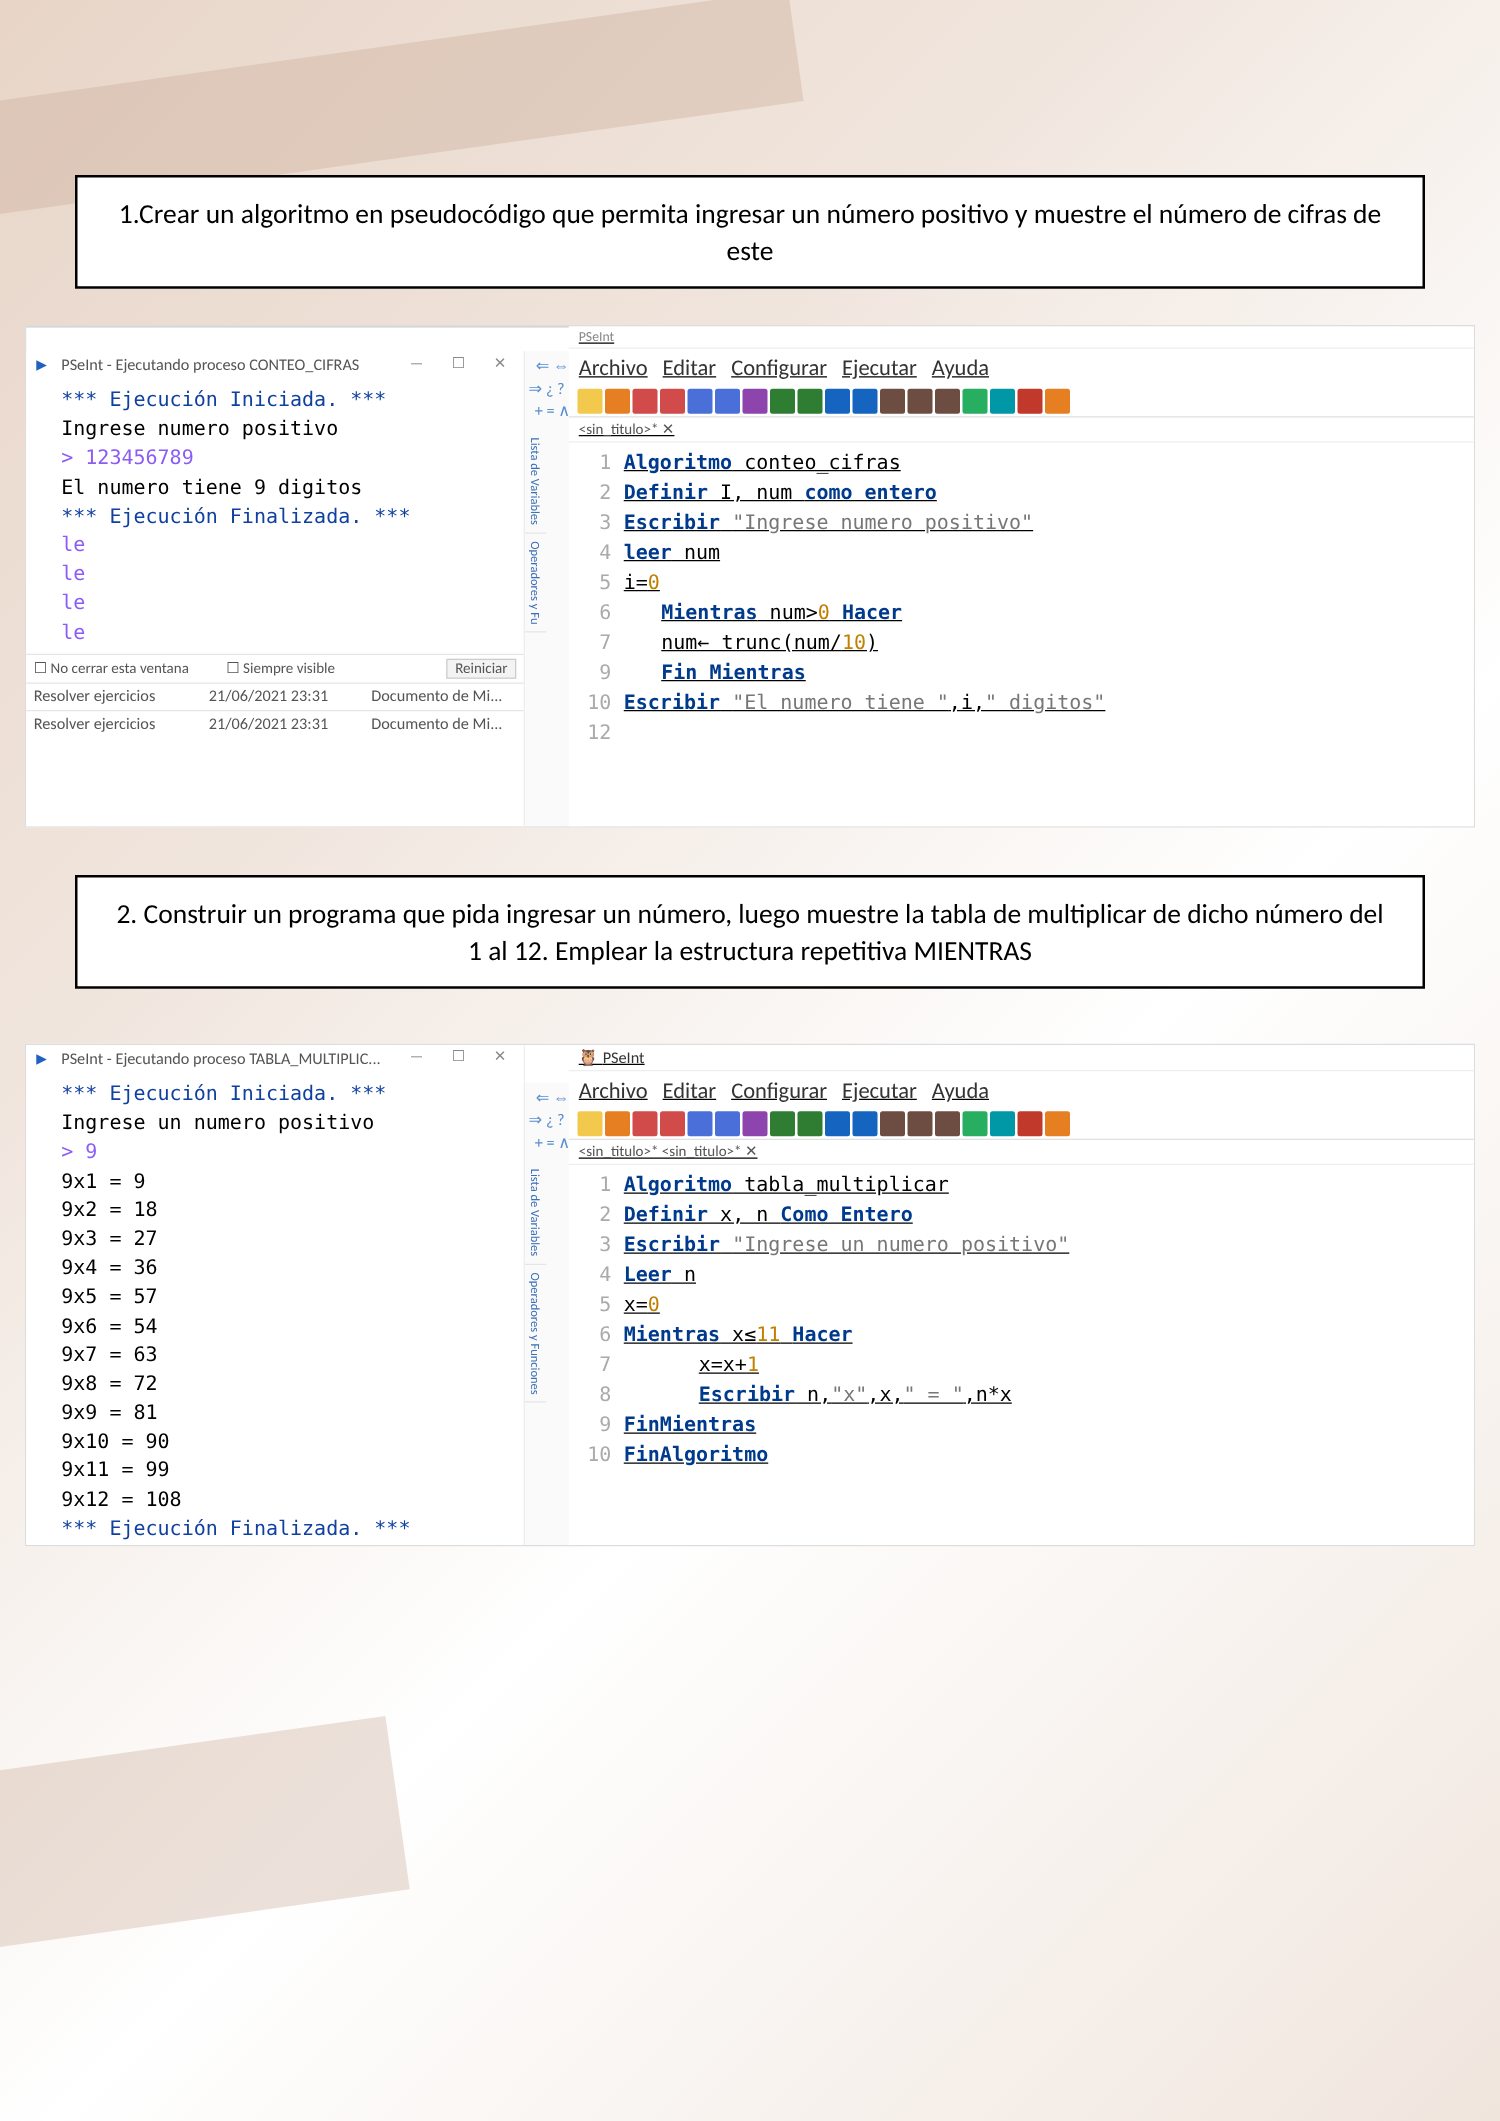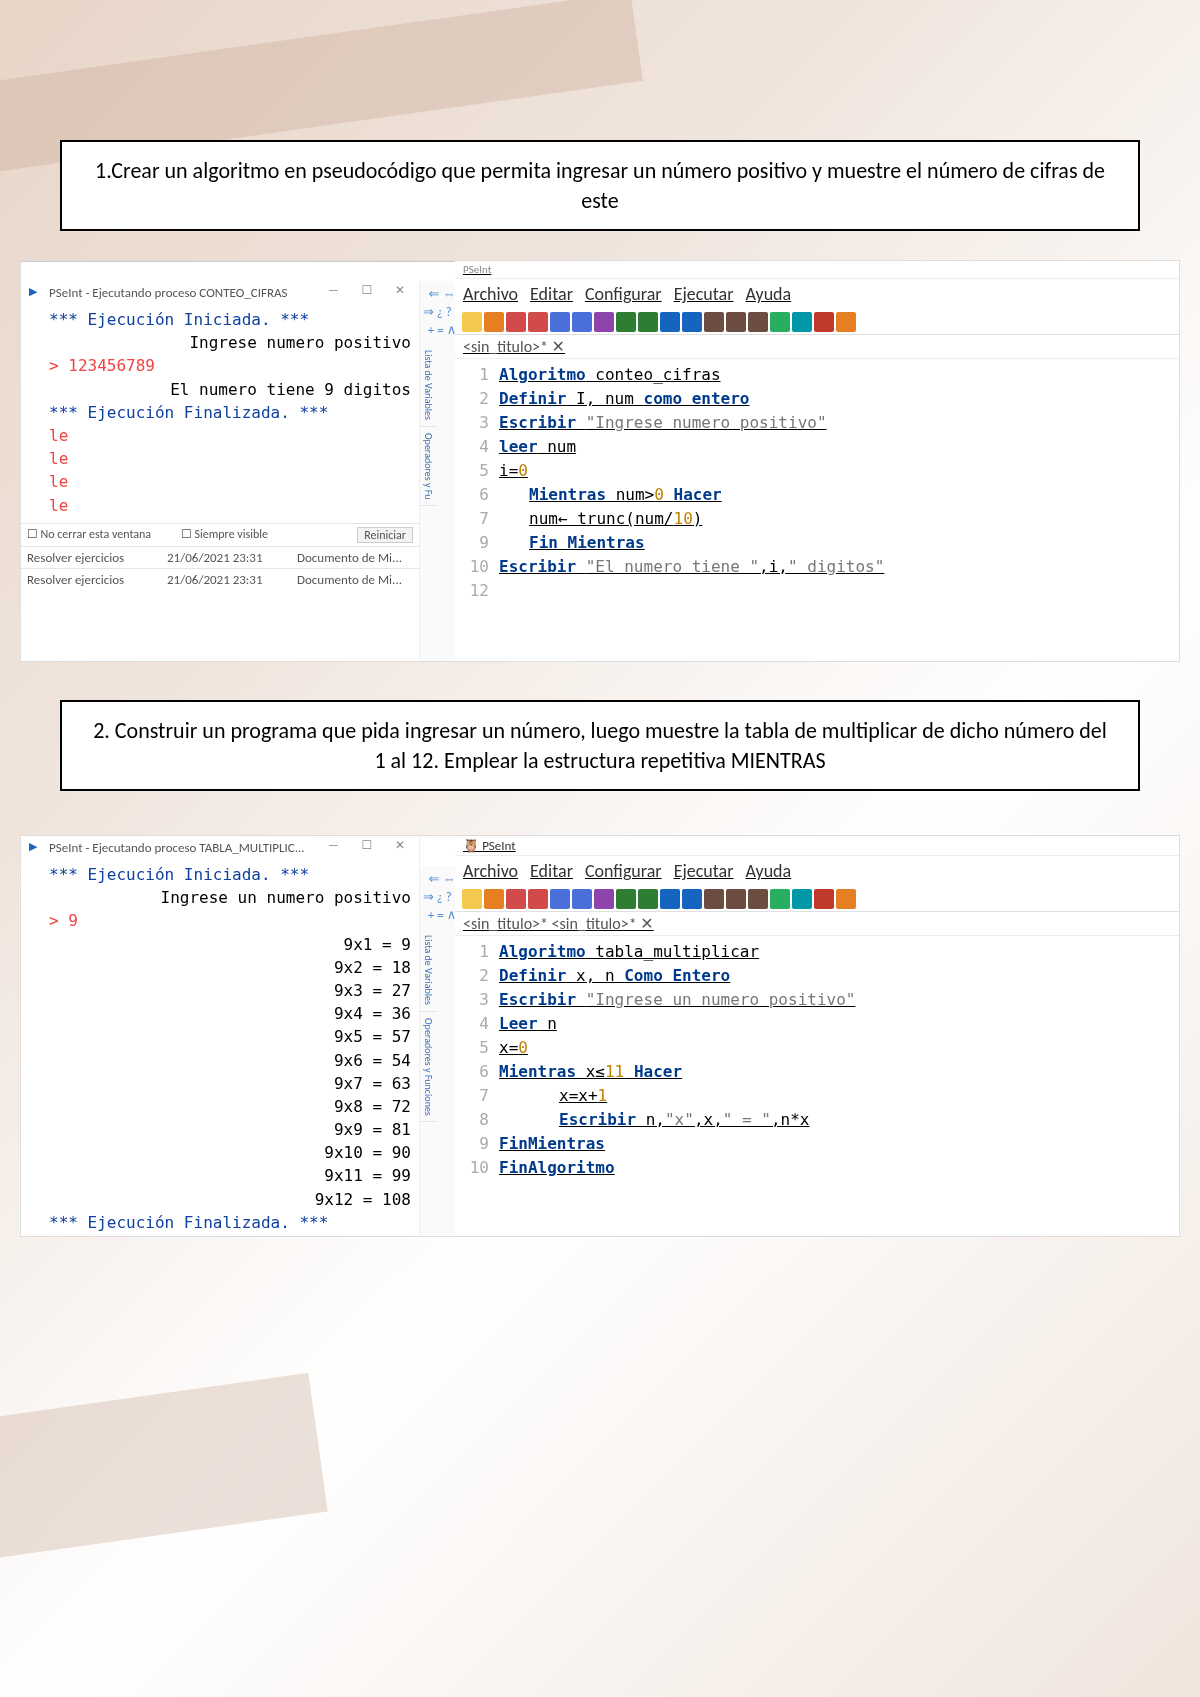--- a/index.html
+++ b/index.html
@@ -68,22 +68,22 @@
     color:#888;
     letter-spacing:10px;
   }
   .console-body{
     font-family:Consolas,monospace;
     font-size:16px;
     padding:6px 8px 6px 28px;
     line-height:1.45;
   }
   .cb-blue{color:#1040a0;}
-  .cb-gray{color:#ef4444;}
-  .cb-black{color:#000;text-align:right;}
+  .cb-gray{color:#8b5cf6;}
+  .cb-black{color:#000;}
   .small-row{
     font-size:13px;
     color:#555;
     border-top:1px solid #e5e5e5;
     padding:3px 6px;
     display:flex;
   }
   .small-row span:nth-child(1){flex:0 0 140px;}
   .small-row span:nth-child(2){flex:0 0 130px;}
   .small-row .btn{
@@ -105,21 +105,21 @@
     border-bottom:1px solid #e0e0e0;
   }
   .toolbar .tico{
     display:inline-block;
     width:20px;height:20px;
     margin:0 1px;
     vertical-align:middle;
     border-radius:2px;
   }
   .tab-row{
-    font-size:16px;
+    font-size:12px;
     color:#555;
     padding:2px 8px;
     border-bottom:1px solid #eee;
   }
   .tab-row .tab{margin-right:10px;}
   .code{
     font-family:Consolas,monospace;
     font-size:16px;
     padding:4px 0 4px 6px;
     line-height:1.5;

